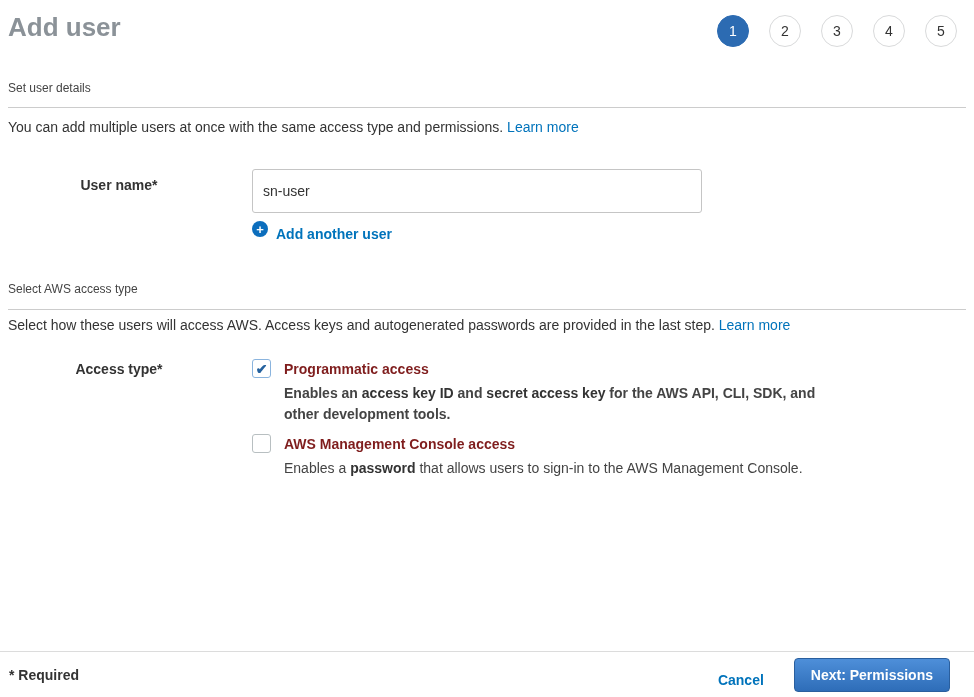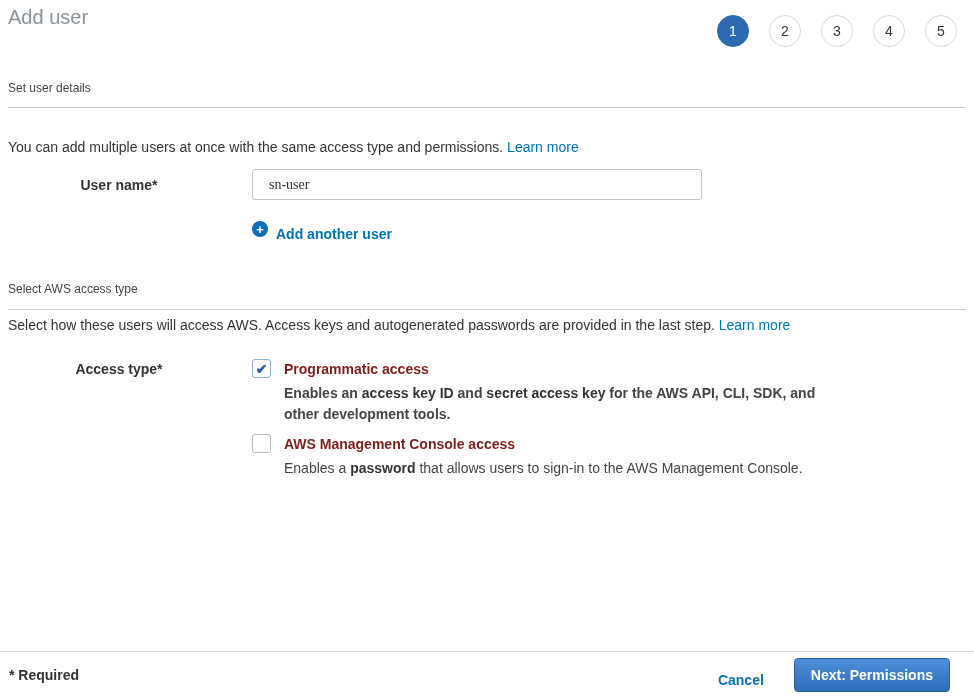--- a/index.html
+++ b/index.html
@@ -9,22 +9,22 @@
     background: #ffffff;
     color: #333;
     position: relative;
     overflow: hidden;
   }
   .page { position: relative; width: 974px; height: 697px; }
 
   
   .header { position: absolute; top: 0; left: 0; right: 0; height: 64px; }
   .page-title {
-    position: absolute; left: 8px; top: 6px;
-    font-size: 20px; font-weight: 400; color: #8b9298;
+    position: absolute; left: 8px; top: 12px;
+    font-size: 26px; font-weight: 700; color: #8b9298;
   }
   .steps { position: absolute; right: 17px; top: 15px; display: flex; gap: 20px; }
   .step-circle {
     width: 32px; height: 32px; border-radius: 50%;
     display: flex; align-items: center; justify-content: center;
     font-size: 14px; color: #333;
     background: #fff; border: 1px solid #d9dadb;
   }
   .step-circle.active { background: #2c6bb2; border-color: #2c6bb2; color: #fff; }
 
@@ -35,24 +35,24 @@
   a.link { color: #0073bb; text-decoration: none; cursor: pointer; }
   a.link-bold { color: #0073bb; font-weight: 700; text-decoration: none; cursor: pointer; margin-top: 10px; }
 
   
   .field-label {
     position: absolute; left: 0; width: 238px; text-align: center;
     font-size: 14px; font-weight: 700; color: #333;
   }
   .username-input {
     position: absolute; left: 252px; top: 169px;
-    width: 450px; height: 31px;
+    width: 450px; height: 44px;
     border: 1px solid #c5c5c5; border-radius: 3px;
-    padding: 0 16px; font-size: 14px; color: #333;
-    font-family: Liberation Serif, serif;
+    padding: 0 10px; font-size: 14px; color: #333;
+    font-family: Liberation Sans, sans-serif;
     outline: none;
   }
   .add-another {
     position: absolute; left: 252px; top: 216px;
     display: flex; align-items: center; gap: 8px;
     font-size: 14px; cursor: pointer;
   }
   .plus-icon {
     width: 16px; height: 16px; border-radius: 50%;
     background: #0c6ebd; color: #fff;
@@ -106,21 +106,21 @@
       <div class="step-circle active">1</div>
       <div class="step-circle">2</div>
       <div class="step-circle">3</div>
       <div class="step-circle">4</div>
       <div class="step-circle">5</div>
     </div>
   </div>
 
   <h2 class="section-heading" style="top: 81px;">Set user details</h2>
   <div class="rule" style="top: 107px;"></div>
-  <p class="section-desc" style="top: 119px; margin-top: 20px;">
+  <p class="section-desc" style="top: 119px;">
     <span>You can add multiple users at once with the same access type and permissions. </span><a class="link" href="#">Learn more</a>
   </p>
 
   <div class="field-label" style="top: 177px;">User name*</div>
   <input class="username-input" type="text" value="sn-user" style="">
 
   <div class="add-another">
     <span class="plus-icon">+</span>
     <a class="link-bold" href="#">Add another user</a>
   </div>

